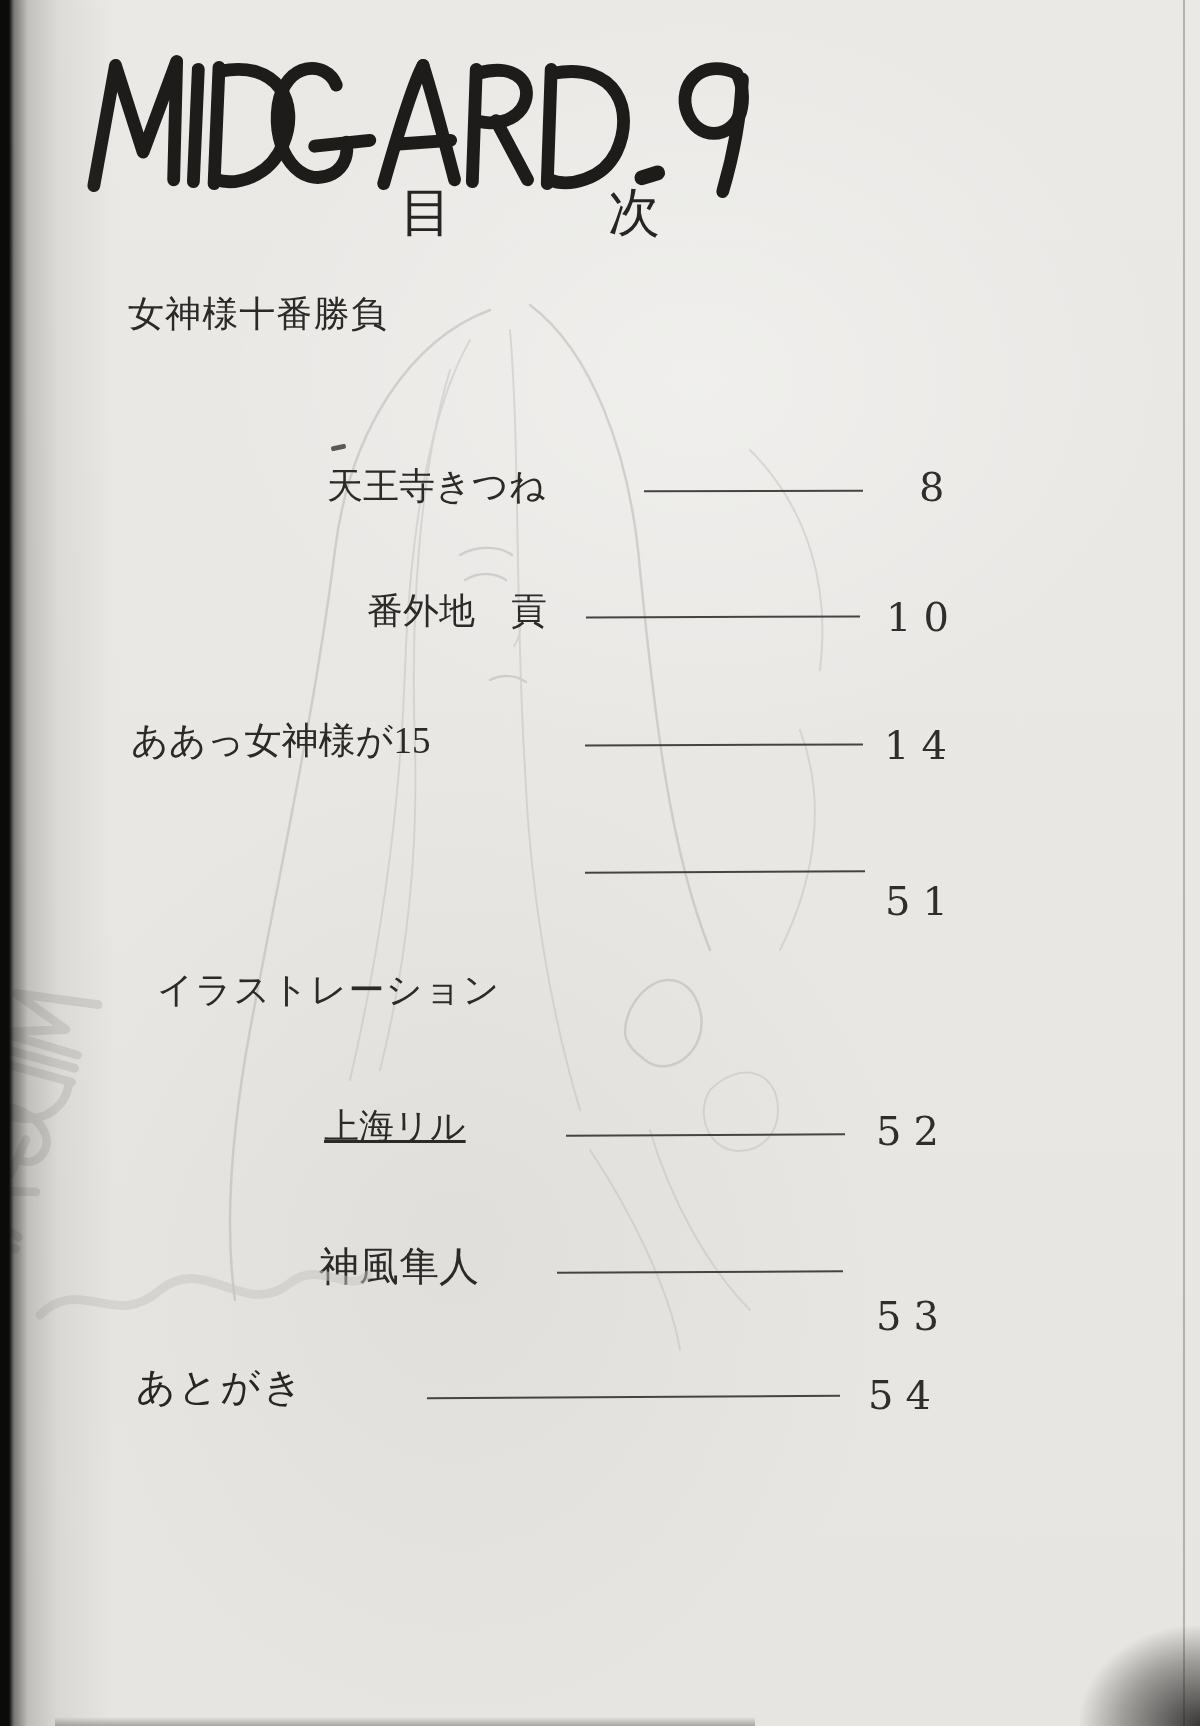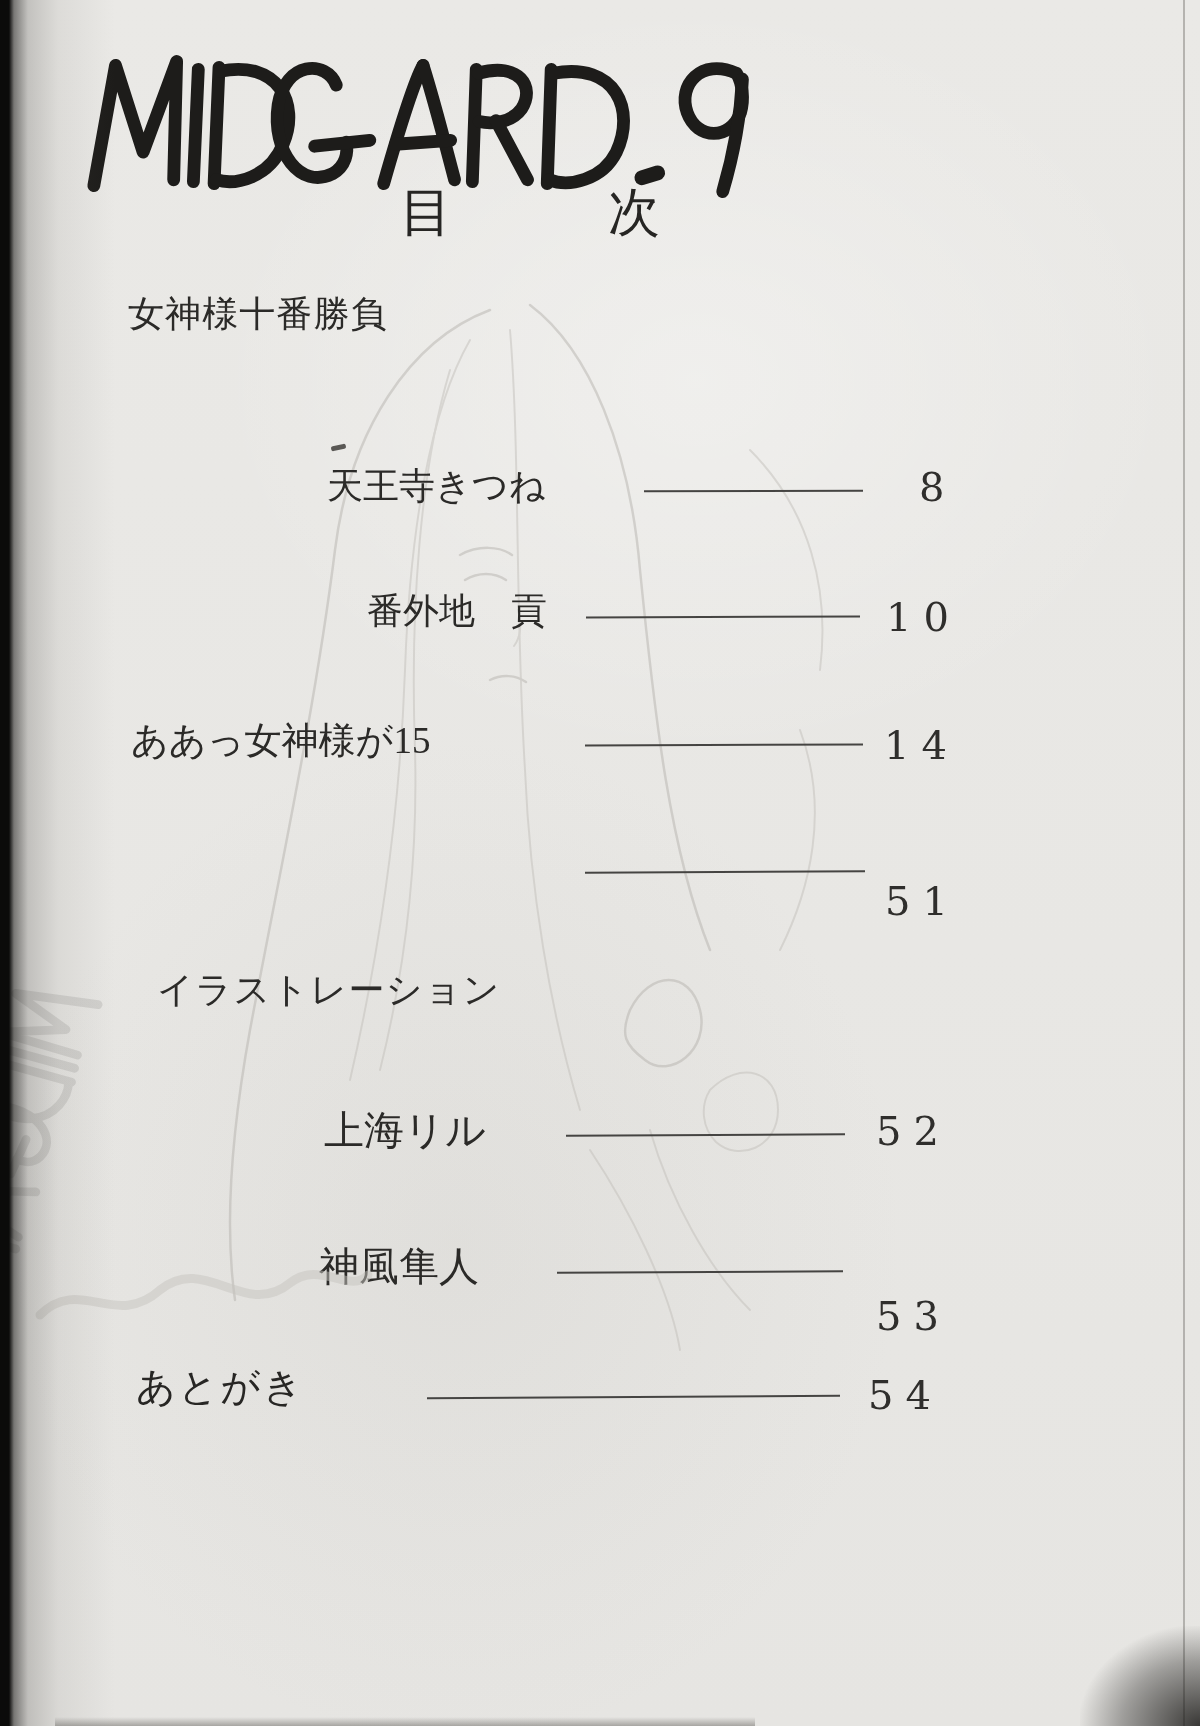--- a/index.html
+++ b/index.html
@@ -44,21 +44,21 @@
   .squiggle { position:absolute; left:20px; top:1235px; width:360px; height:120px; opacity:.5; pointer-events:none; }
 
   
   .toc-label { position:absolute; color:#2b2a28; white-space:nowrap; }
   .lab0 { left:128px; top:290px; font-size:36px; letter-spacing:.03em; }
   .lab1 { left:327px; top:462px; font-size:36px; }
   .lab2 { left:327px; top:587px; font-size:36px;padding-left:40px; }
   .lab3 { left:131px; top:716px; font-size:37px; }
   .lab4 { left:146px; top:845px; font-size:34px; letter-spacing:.48em; word-spacing:.55em; }
   .lab5 { left:129px; top:966px; font-size:36px; letter-spacing:.04em;margin-left:28px; }
-  .lab6 { left:324px; top:1103px; font-size:40px; }
+  .lab6 { left:324px; top:1103px; font-size:35px;text-decoration:underline; }
   .lab7 { left:319px; top:1239px; font-size:40px; }
   .lab8 { left:136px; top:1360px; font-size:39px; font-family:"Liberation Sans", sans-serif; letter-spacing:.06em; color:#272624; }
 
   .leader { position:absolute; height:2px; background:#454442; }
   .ln1 { left:644px; top:490px; width:219px; transform:rotate(-.15deg); }
   .ln2 { left:586px; top:616px; width:274px; transform:rotate(-.2deg); }
   .ln3 { left:585px; top:744px; width:278px; transform:rotate(-.25deg); }
   .ln4 { left:585px; top:871px; width:280px; transform:rotate(-.3deg); }
   .ln6 { left:566px; top:1134px; width:279px; transform:rotate(-.3deg); }
   .ln7 { left:557px; top:1271px; width:286px; transform:rotate(-.3deg); }

